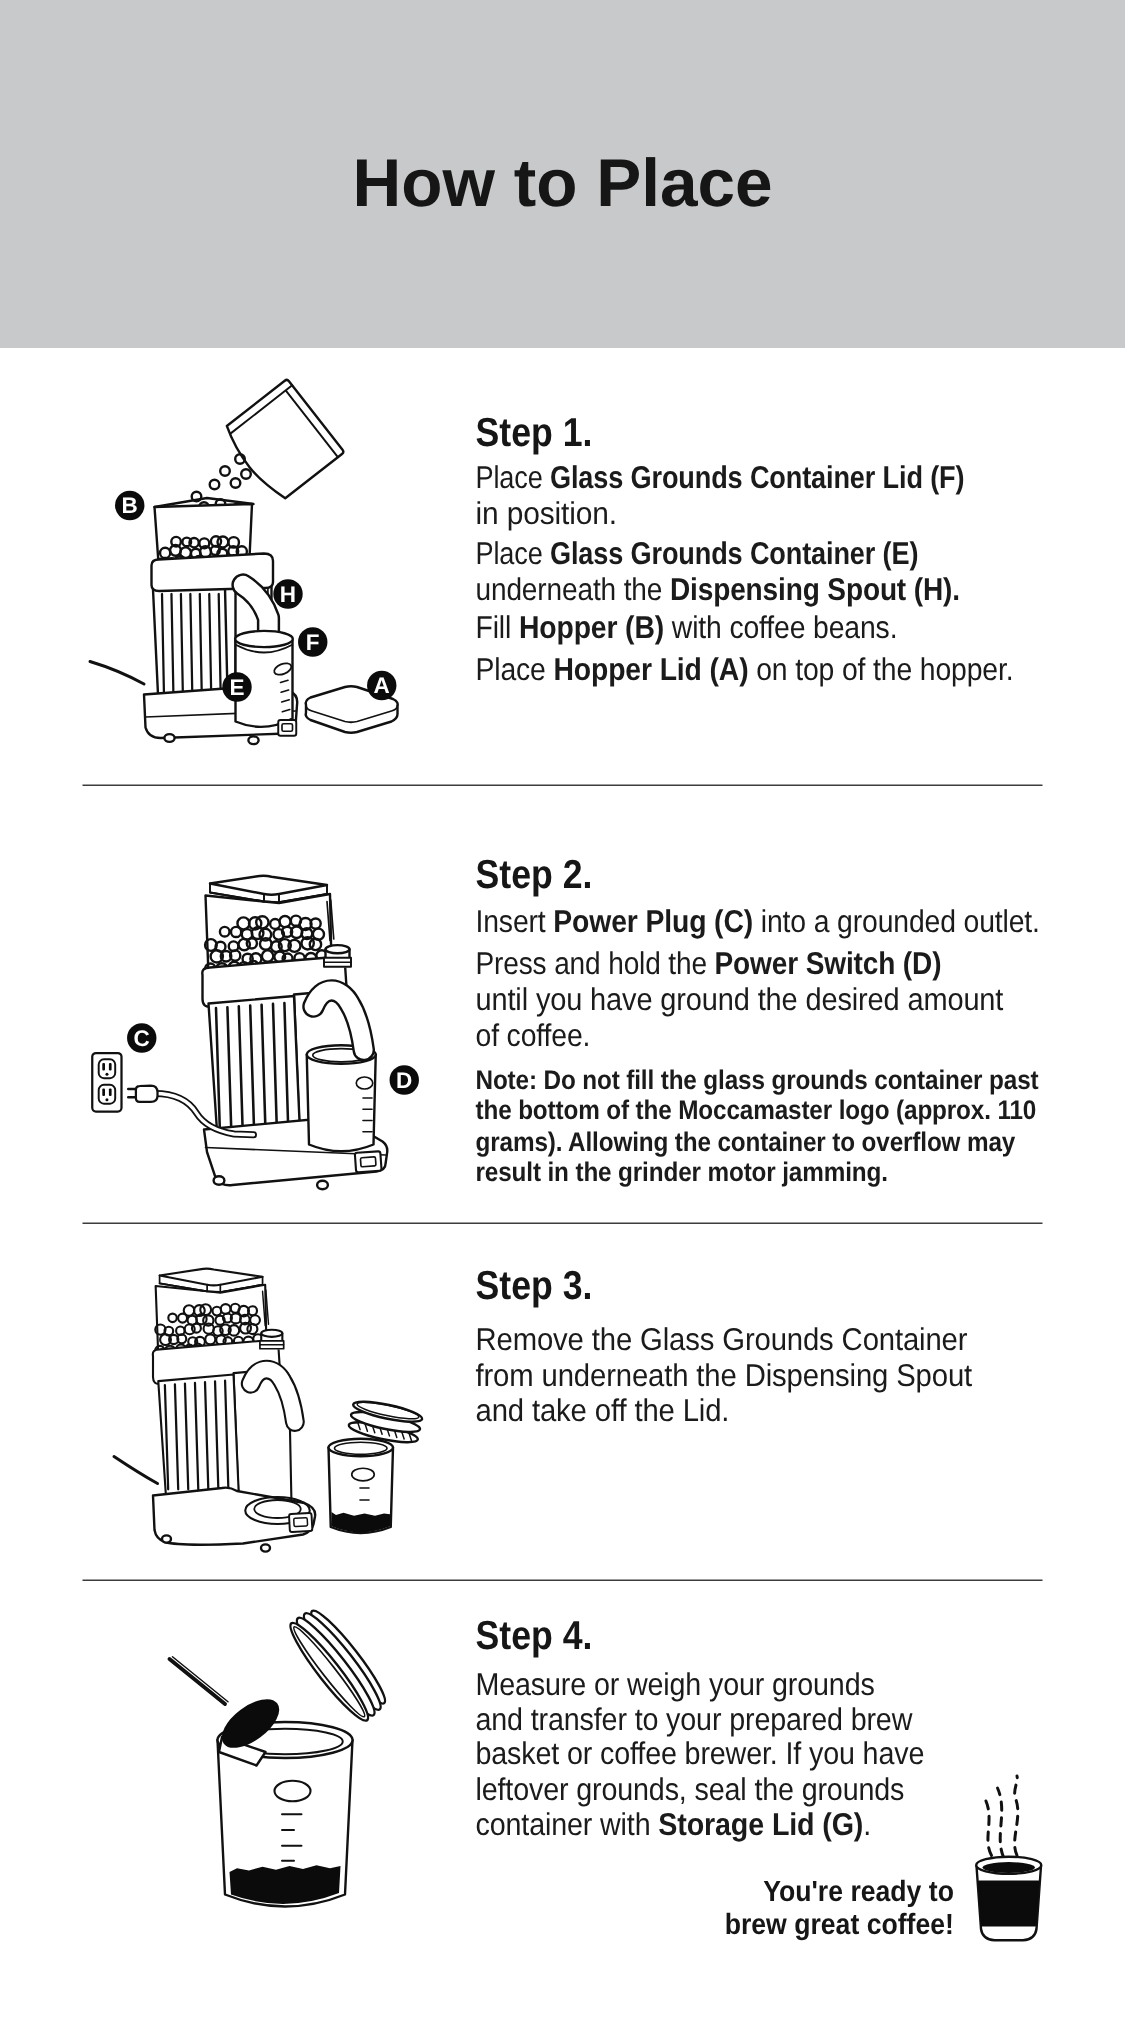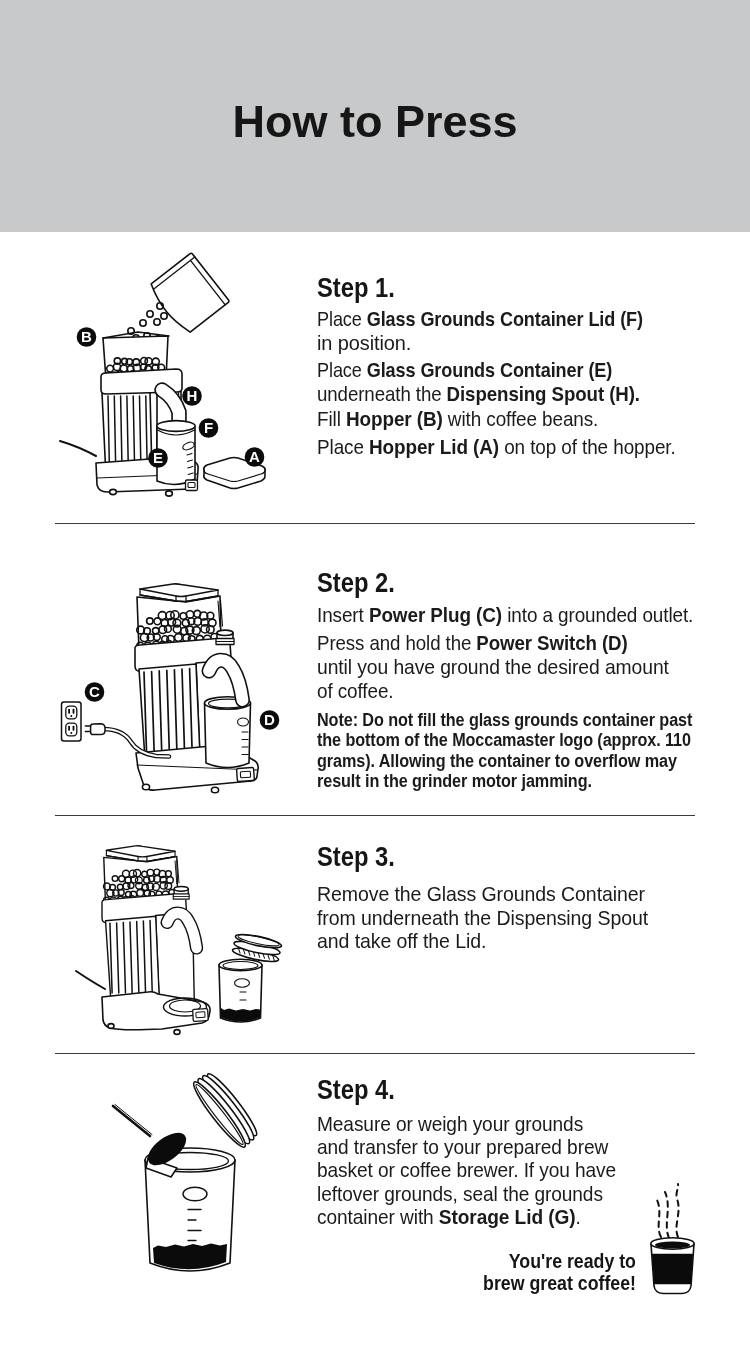--- a/index.html
+++ b/index.html
@@ -19,21 +19,21 @@
   .sx90{transform:scaleX(0.90);transform-origin:0 0;}
   .sx91{transform:scaleX(0.91);transform-origin:0 0;}
   .sx92{transform:scaleX(0.92);transform-origin:0 0;}
   .sx93{transform:scaleX(0.93);transform-origin:0 0;}
   .sx95{transform:scaleX(0.95);transform-origin:0 0;}
   b{font-weight:bold;}
 </style>
 </head>
 <body>
 <div class="banner"></div>
-<div class="title">How to Press</div>
+<div class="title">How to Place</div>
 <svg class="abs" style="left:0;top:0" width="750" height="1350" viewBox="0 0 750 1350" fill="none" stroke="#111" stroke-width="1.6" stroke-linecap="round" stroke-linejoin="round">
     <path d="M60,441 C70,444 85,450 96,456" fill="none" stroke-width="2"></path>
     <g transform="rotate(-38 190 293)">
       <path d="M165,262 L214,262 Q216,262 216,264 L216,322 Q216,324 214,324 L166,324 Q160,305 160,293 Q160,277 165,262 Z" fill="#fff"></path>
       <path d="M164,267.5 L216,267.5 M210.5,267.5 L210.5,324" fill="none" stroke-width="1.3"></path>
     </g>
     <g>
       <circle cx="160" cy="306" r="3.2"></circle>
       <circle cx="150" cy="314" r="3.2"></circle>
       <circle cx="143" cy="323" r="3.2"></circle>

